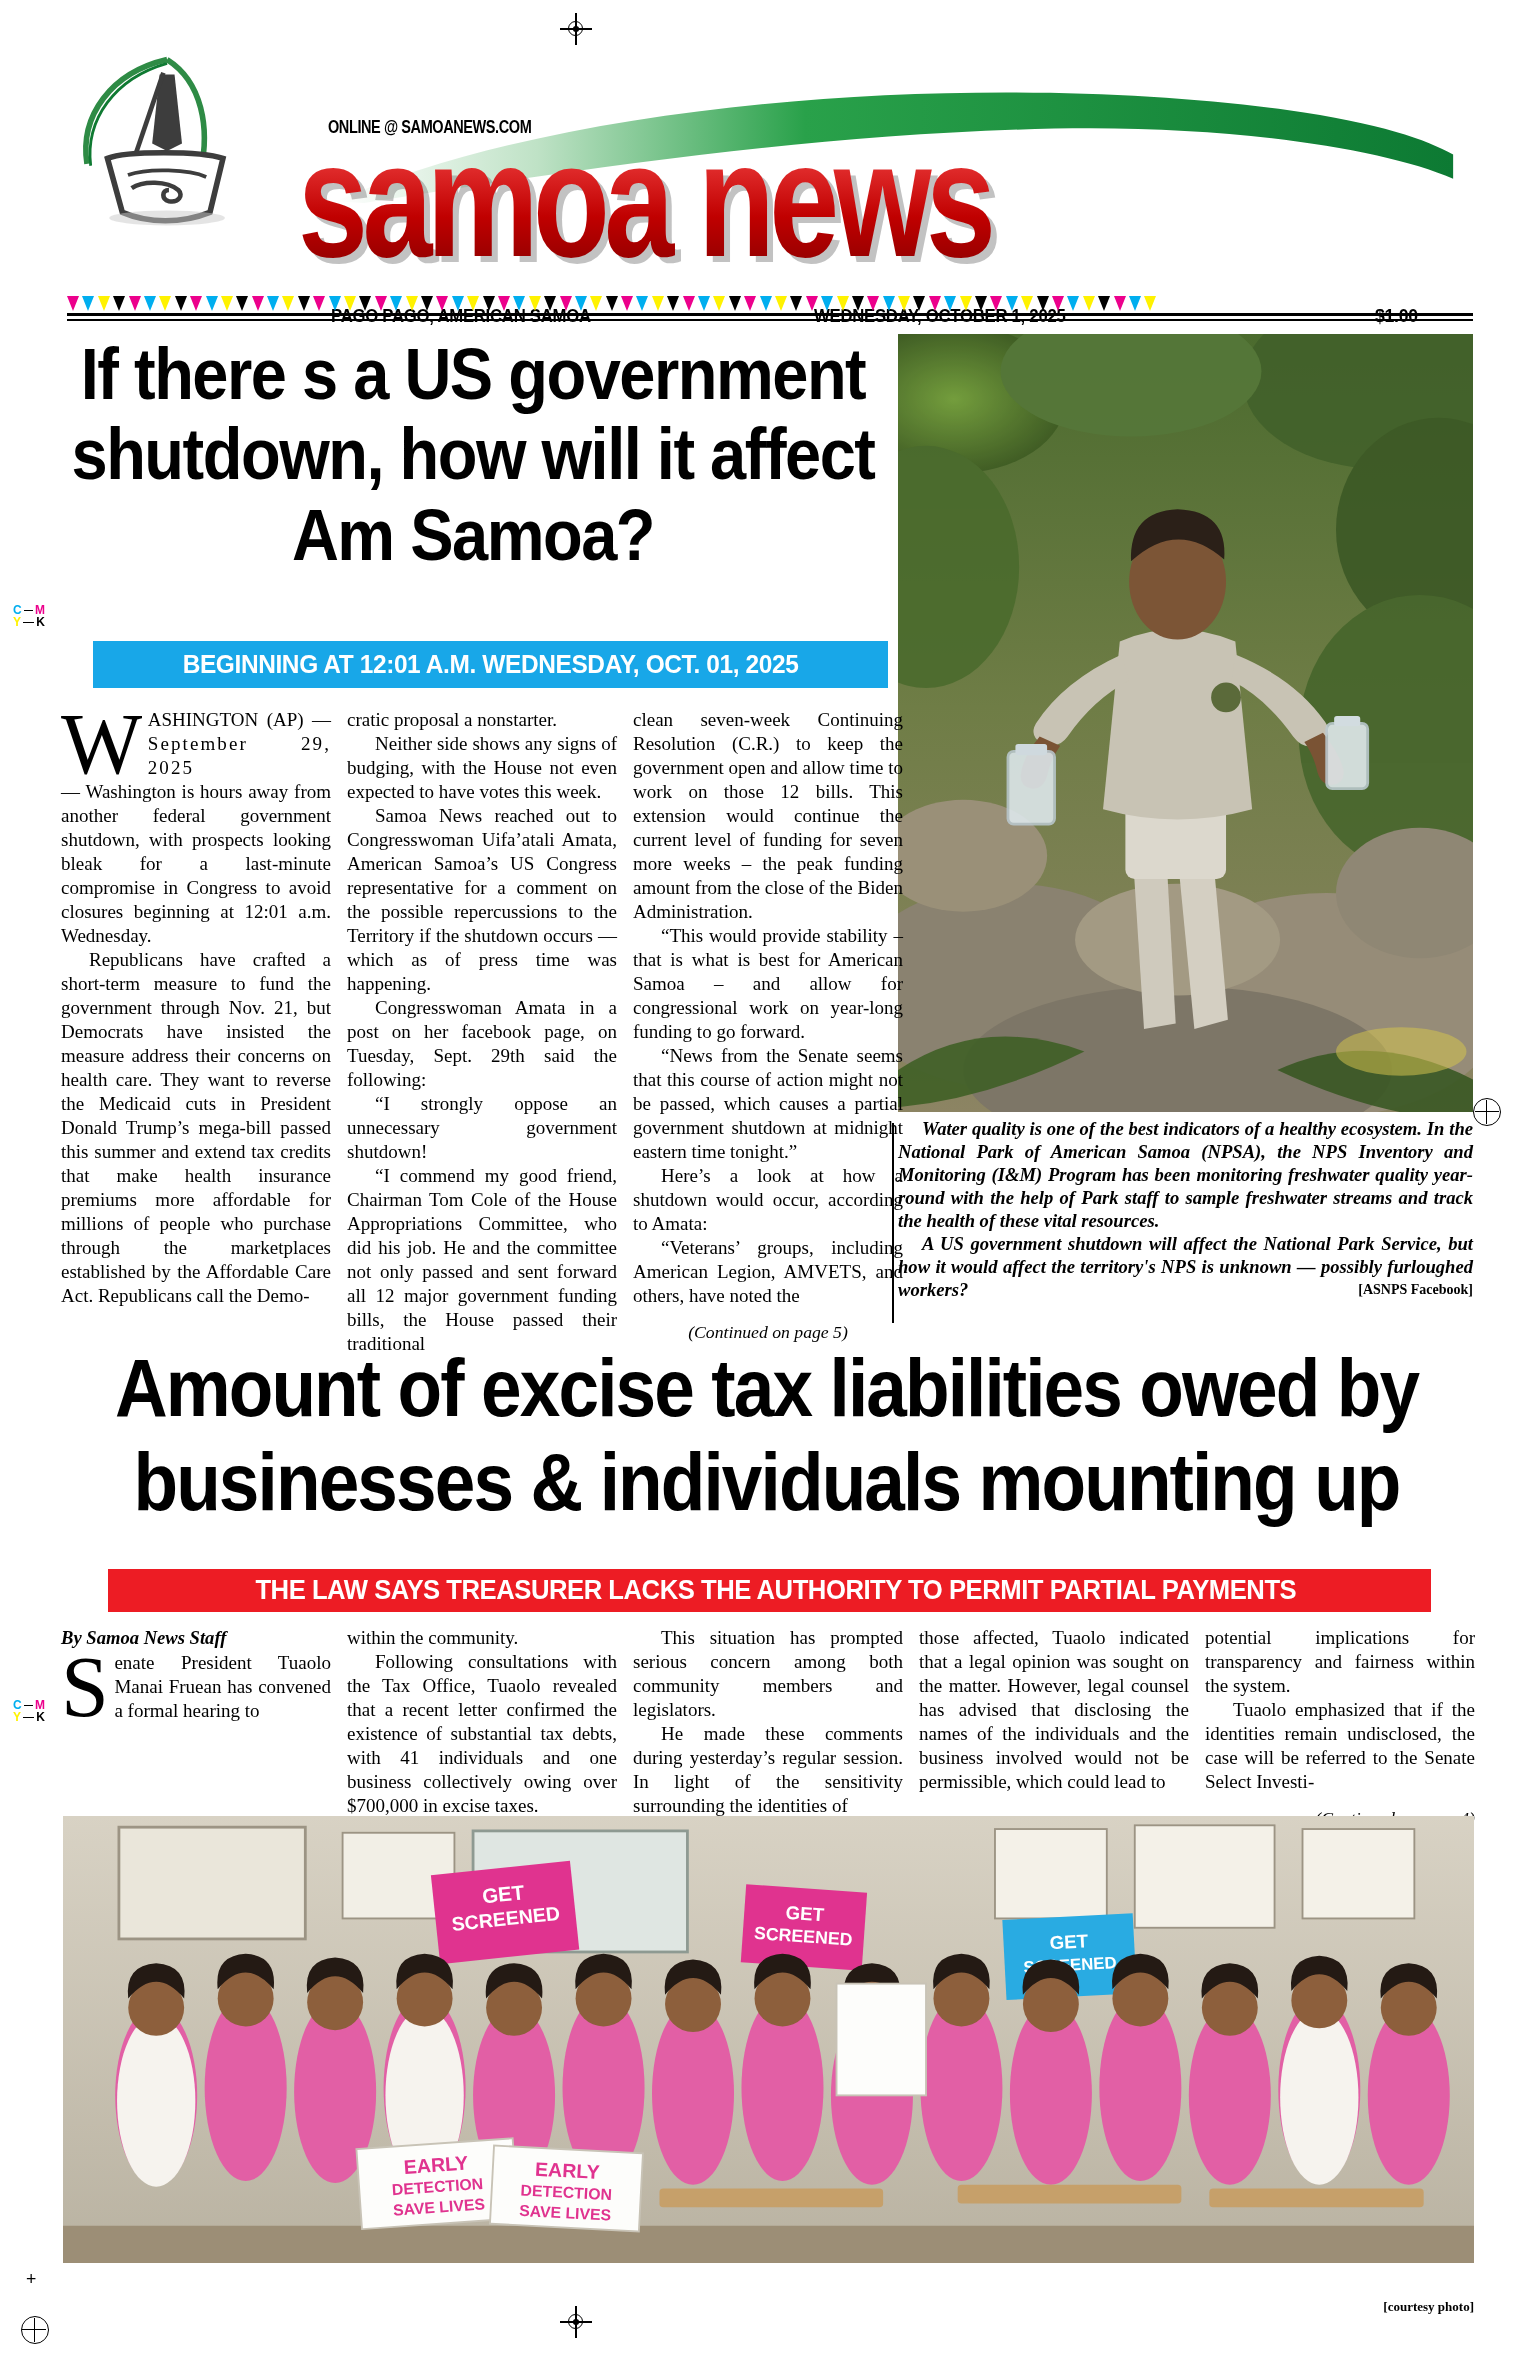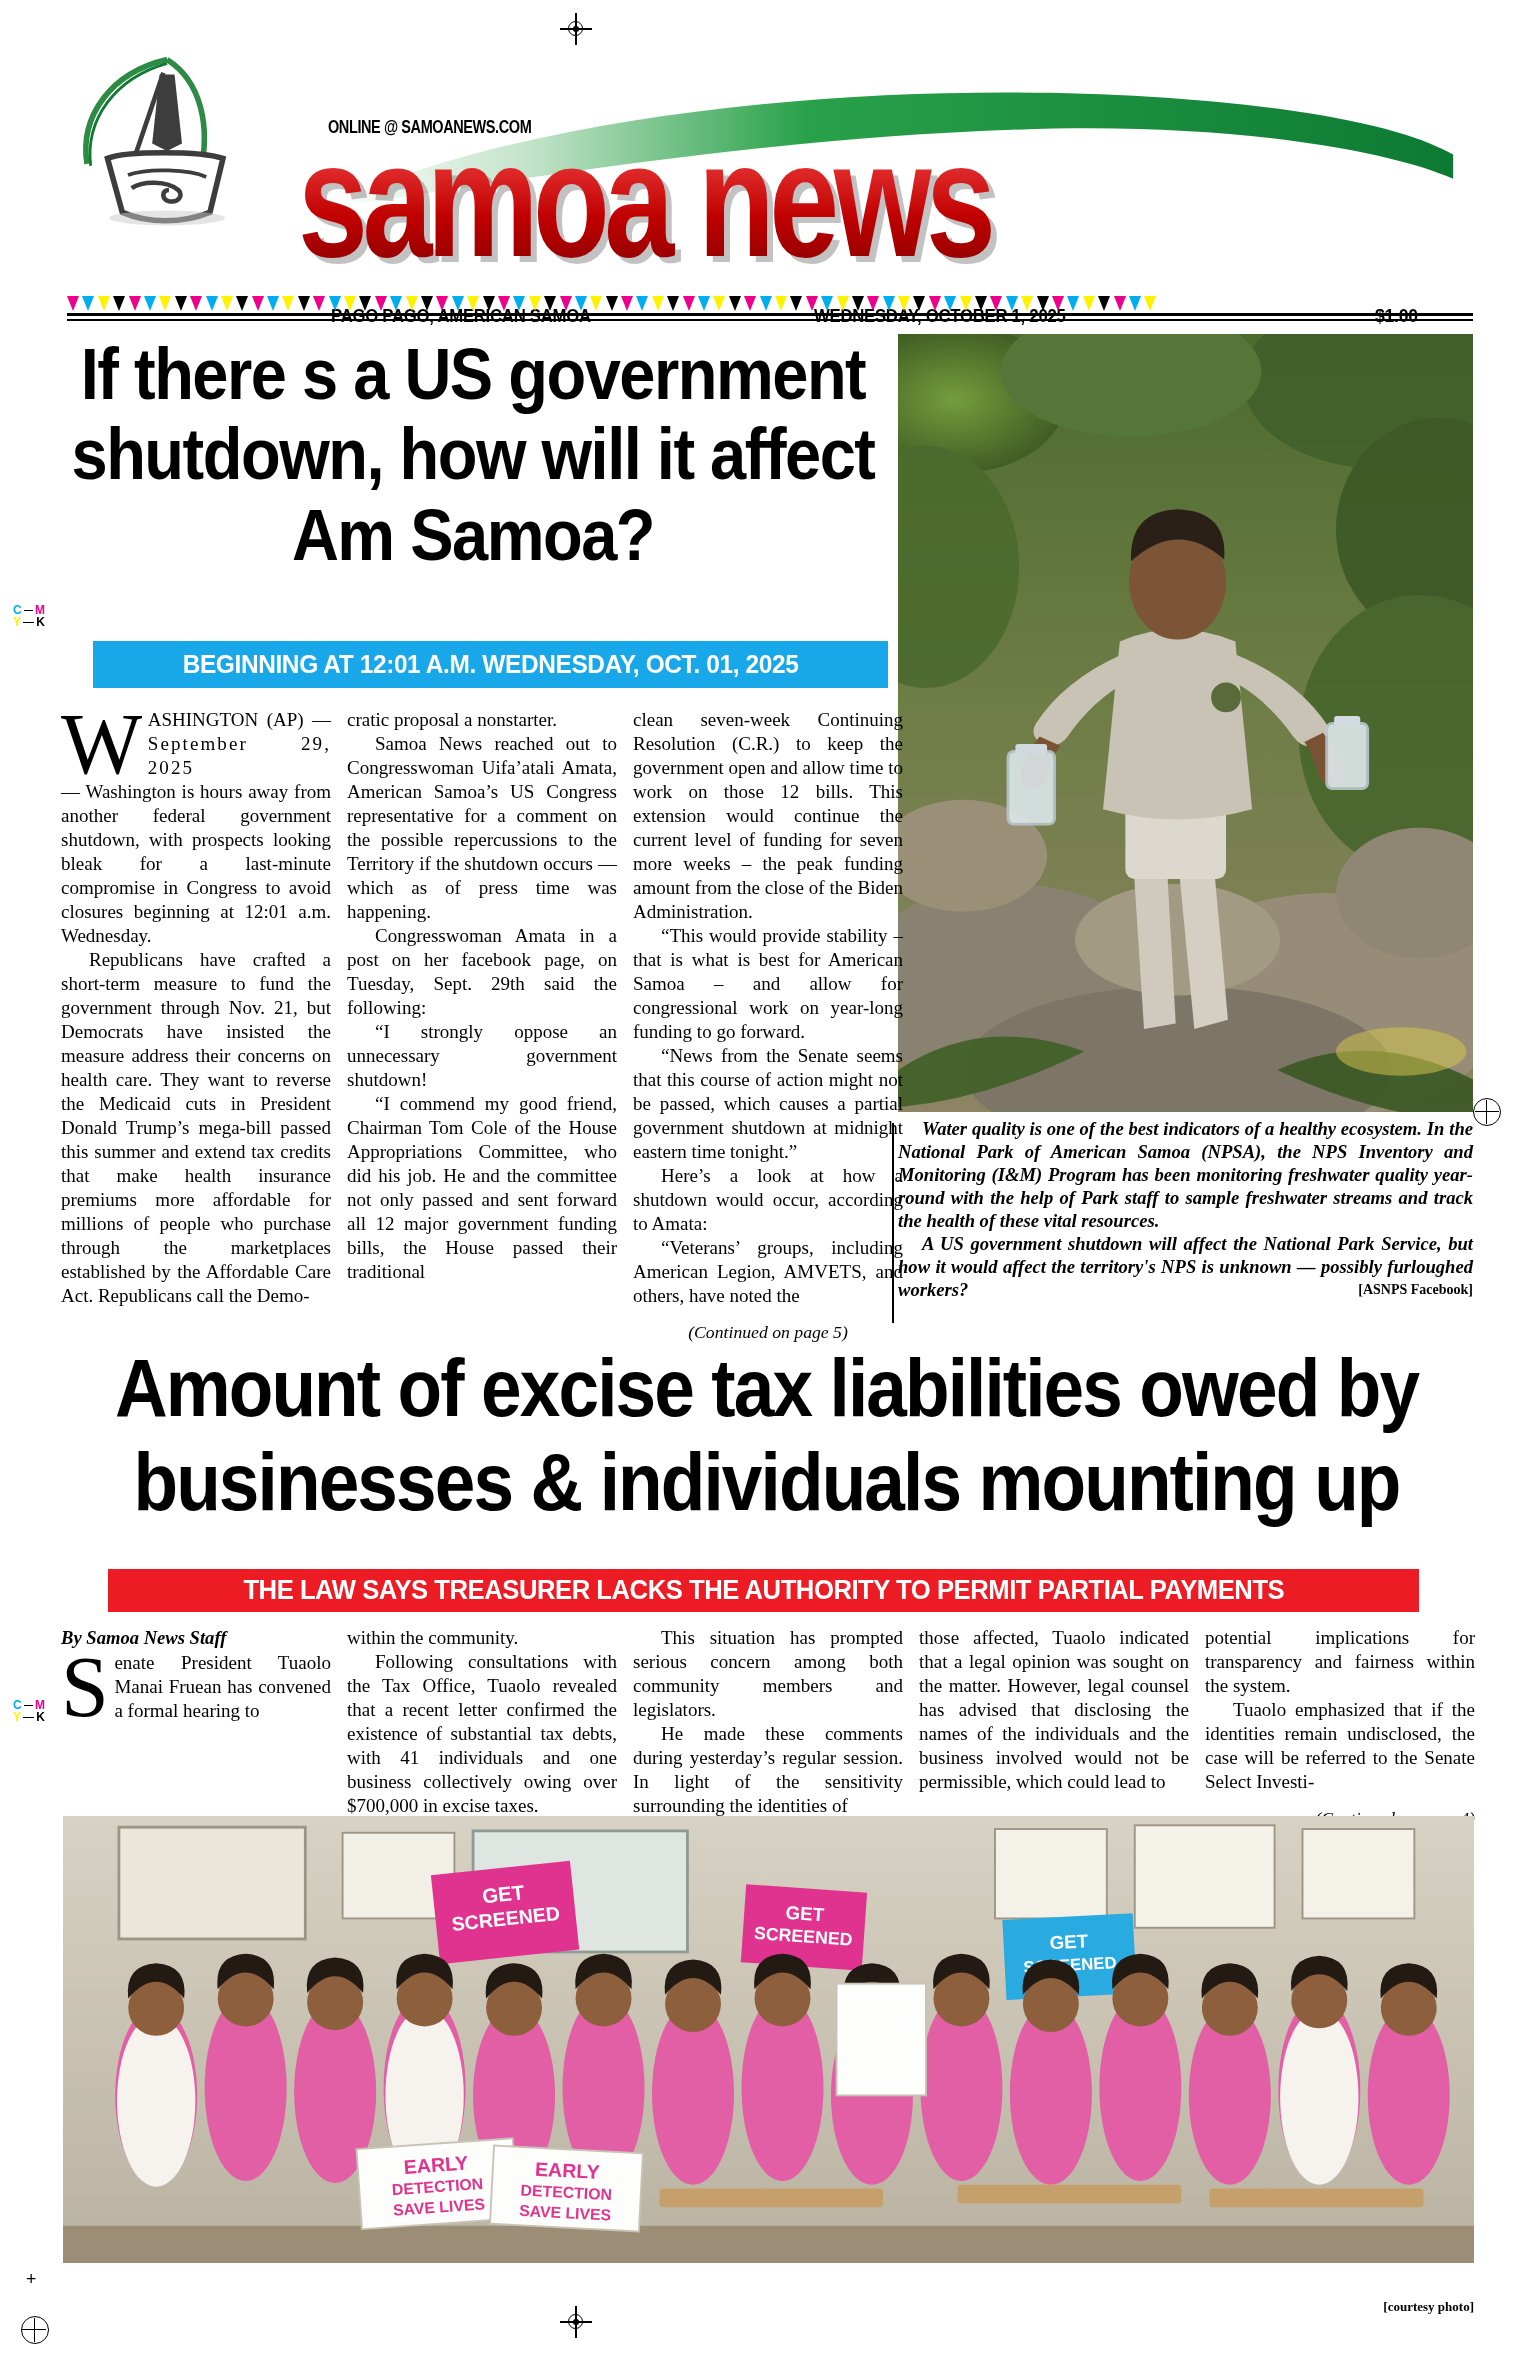--- a/index.html
+++ b/index.html
@@ -86,21 +86,21 @@
 
   .caption{font-family:"Liberation Serif",serif;font-style:italic;font-weight:bold;font-size:18.6px;line-height:23px;text-align:justify;}
   .caption p{margin:0;text-indent:24px;}
   .credit{font-family:"Liberation Serif",serif;font-size:14px;font-weight:bold;float:right;font-style:normal;}
   .vrule{position:absolute;left:892px;top:1123px;width:1.9px;height:200px;background:#000;}
 
   
   .head2{position:absolute;left:58px;top:1341px;width:1417px;text-align:center;
     font-family:"Liberation Sans",sans-serif;font-weight:bold;font-size:73px;line-height:84px;letter-spacing:-1.9px;
     transform:scaleY(1.12);transform-origin:center top;}
-  .redbar{position:absolute;left:108px;top:1569px;width:1311px;height:43px;background:#ED1C24;display:flex;align-items:center;justify-content:center;}
+  .redbar{position:absolute;left:108px;top:1569px;width:1311px;height:43px;background:#ED1C24;display:flex;align-items:center;justify-content:center;padding-left:12px;}
   .redbar span{font-family:"Liberation Sans",sans-serif;font-weight:bold;color:#fff;font-size:27px;letter-spacing:-0.5px;transform:scaleX(0.95);}
 
   .byline{font-family:"Liberation Serif",serif;font-style:italic;font-weight:bold;font-size:18.6px;margin-bottom:0.9px;}
 
   .s2c1{left:61px;top:1626px;width:270px;}
   .s2c2{left:347px;top:1626px;width:270px;}
   .s2c3{left:633px;top:1626px;width:270px;font-family:Liberation Serif, serif;}
   .s2c4{left:919px;top:1626px;width:270px;}
   .s2c5{left:1205px;top:1626px;width:270px;}
 
@@ -358,20 +358,21 @@
     <p class="noind">
       <span class="dropcap">W</span><span>ASHINGTON (AP) —</span>
       <span class="spaced">September 29, 2025</span>
     </p>
     <p class="noind">— Washington is hours away from another federal government shutdown, with prospects looking bleak for a last-minute compromise in Congress to avoid closures beginning at 12:01 a.m. Wednesday.</p>
     <p>Republicans have crafted a short-term measure to fund the government through Nov. 21, but Democrats have insisted the measure address their concerns on health care. They want to reverse the Medicaid cuts in President Donald Trump’s mega-bill passed this summer and extend tax credits that make health insurance premiums more affordable for millions of people who purchase through the marketplaces established by the Affordable Care Act. Republicans call the Demo-</p>
   </div>
 
   <div class="col s1c2">
     <p class="noind">cratic proposal a nonstarter.</p>
+    <p>Neither side shows any signs of budging, with the House not even expected to have votes this week.</p>
     <p>Samoa News reached out to Congresswoman Uifa’atali Amata, American Samoa’s US Congress representative for a comment on the possible repercussions to the Territory if the shutdown occurs — which as of press time was happening.</p>
     <p>Congresswoman Amata in a post on her facebook page, on Tuesday, Sept. 29th said the following:</p>
     <p>“I strongly oppose an unnecessary government shutdown!</p>
     <p>“I commend my good friend, Chairman Tom Cole of the House Appropriations Committee, who did his job. He and the committee not only passed and sent forward all 12 major government funding bills, the House passed their traditional</p>
   </div>
 
   <div class="col s1c3">
     <p class="noind">clean seven-week Continuing Resolution (C.R.) to keep the government open and allow time to work on those 12 bills. This extension would continue the current level of funding for seven more weeks – the peak funding amount from the close of the Biden Administration.</p>
     <p>“This would provide stability – that is what is best for American Samoa – and allow for congressional work on year-long funding to go forward.</p>
     <p>“News from the Senate seems that this course of action might not be passed, which causes a partial government shutdown at midnight eastern time tonight.”</p>

